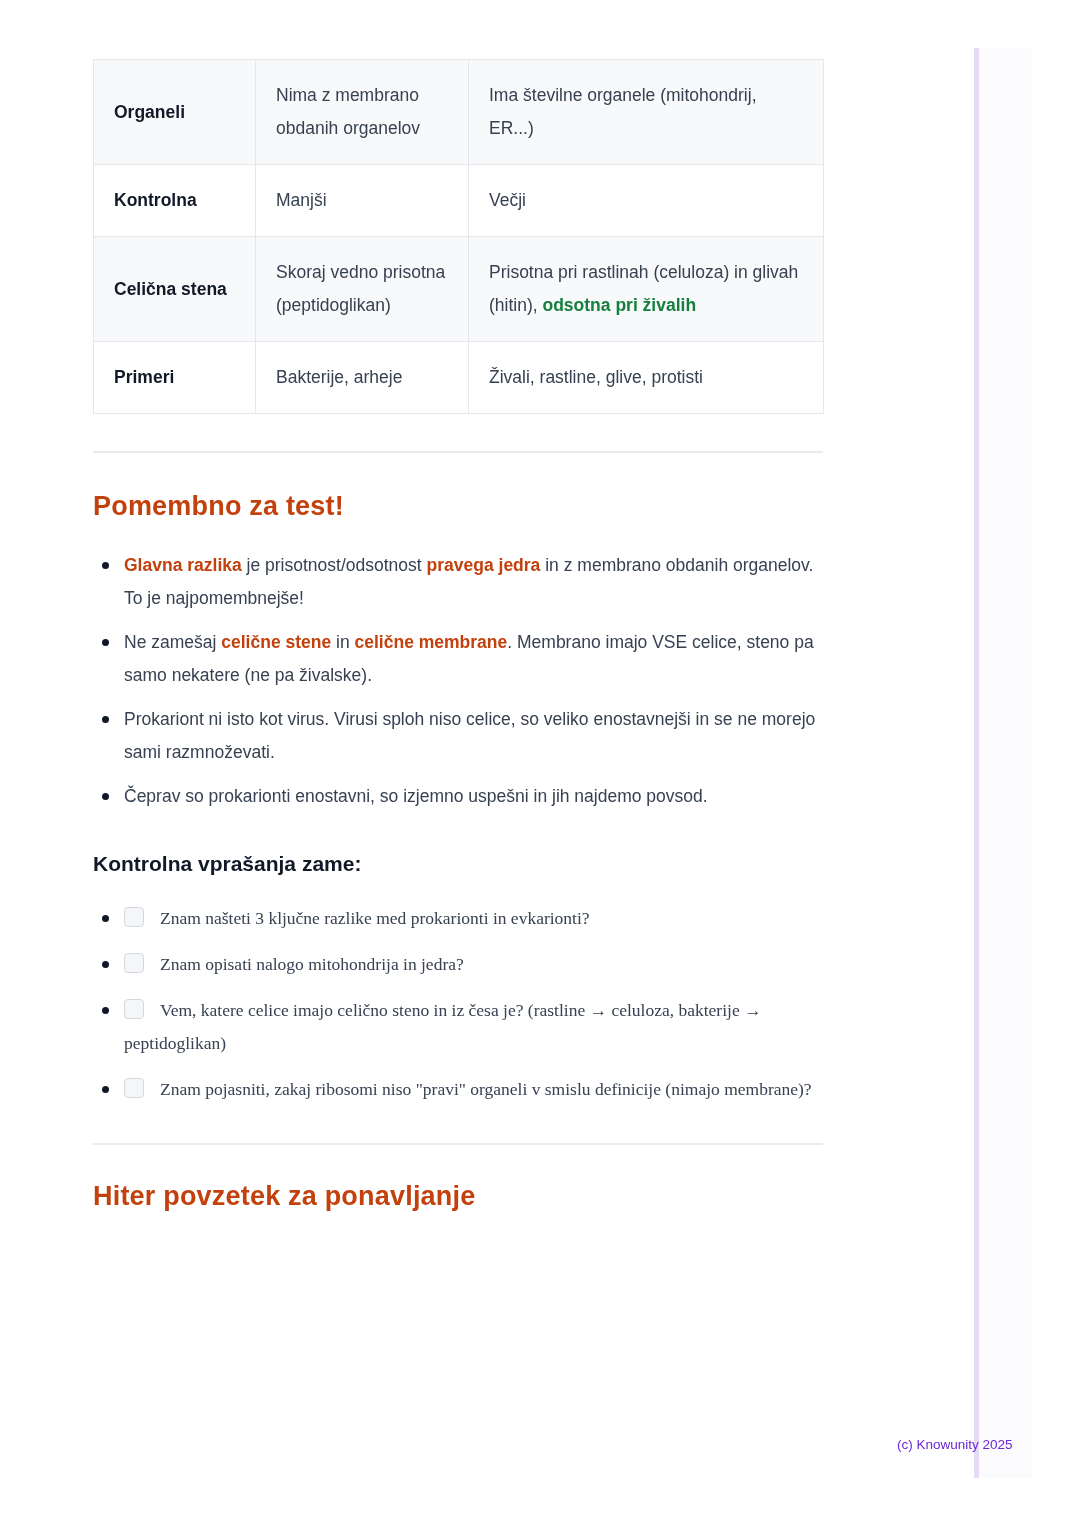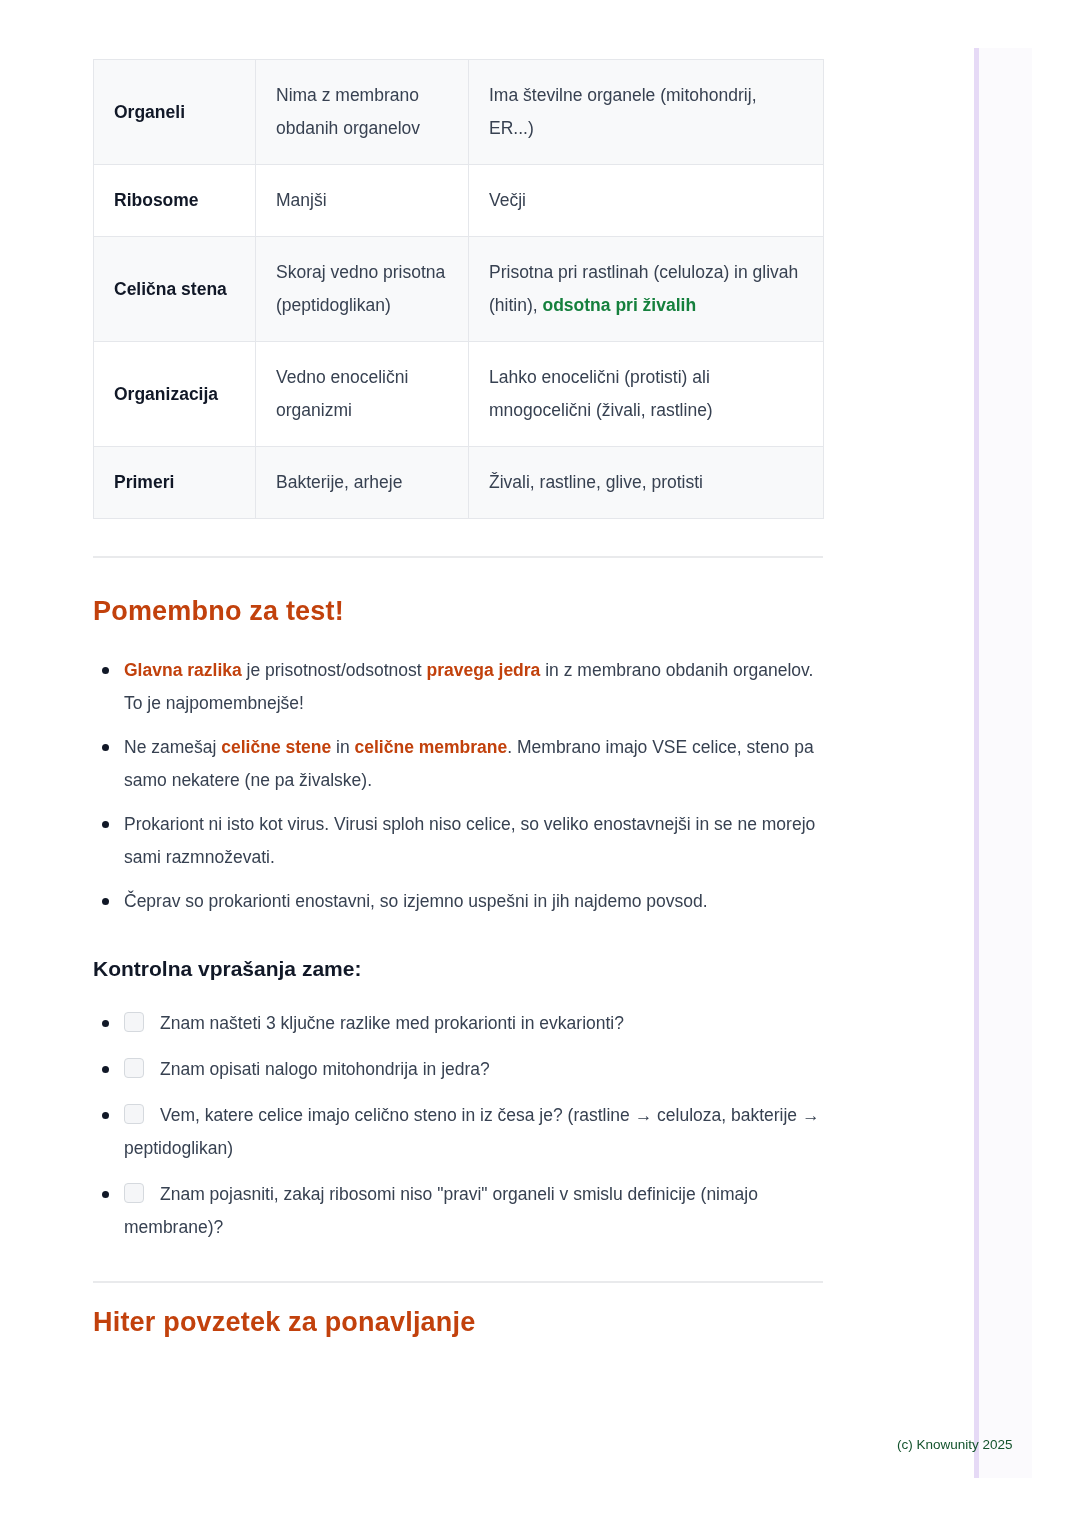--- a/index.html
+++ b/index.html
@@ -71,37 +71,37 @@
     width:7px;height:7px;border-radius:50%;
     background:#111827;
   }
   ul.bullets b{color:#c2410c;}
   .subheading{
     margin:39px 0 0 0;
     font-size:21px;
     font-weight:bold;
     color:#111827;
   }
-  ul.checklist{margin-top:26px;}
+  ul.checklist{margin-top:26px;font-family:Liberation Serif, serif;}
   ul.checklist li{margin-bottom:13px;}
   .checkbox{
     display:inline-block;
     width:18px;height:18px;
     border:1.5px solid #d5d9de;
     border-radius:4px;
     background:#f5f6f8;
     vertical-align:-3px;
     margin-right:16px;
   }
-  .summary-heading{margin-top:24px;}
+  .summary-heading{margin-top:36px;}
   .footer{
     position:absolute;
     left:897px;top:1437px;
     font-size:13.5px;
-    color:#14532d;
+    color:#6d28d9;
     white-space:nowrap;
   }
 </style>
 </head>
 <body>
 
 <div>
   <div class="side-panel"></div>
   <div class="accent-line"></div>
 
@@ -113,33 +113,28 @@
           <col class="c2">
           <col class="c3">
         </colgroup>
       <tbody id="table-body">
           <tr>
             <td><span>Organeli</span></td>
             <td><span>Nima z membrano obdanih organelov</span></td>
             <td><span>Ima številne organele (mitohondrij, ER...)</span></td>
           </tr>
           <tr>
-            <td><span>Ribosome</span></td>
+            <td><span>Kontrolna</span></td>
             <td><span>Manjši</span></td>
             <td><span>Večji</span></td>
           </tr>
           <tr>
             <td><span>Celična stena</span></td>
             <td><span>Skoraj vedno prisotna (peptidoglikan)</span></td>
             <td><span>Prisotna pri rastlinah (celuloza) in glivah (hitin), </span><b>odsotna pri živalih</b></td>
-          </tr>
-          <tr>
-            <td><span>Organizacija</span></td>
-            <td><span>Vedno enocelični organizmi</span></td>
-            <td><span>Lahko enocelični (protisti) ali mnogocelični (živali, rastline)</span></td>
           </tr>
           <tr>
             <td><span>Primeri</span></td>
             <td><span>Bakterije, arheje</span></td>
             <td><span>Živali, rastline, glive, protisti</span></td>
           </tr>
         </tbody>
     </table>
 
     <div class="divider"></div>

